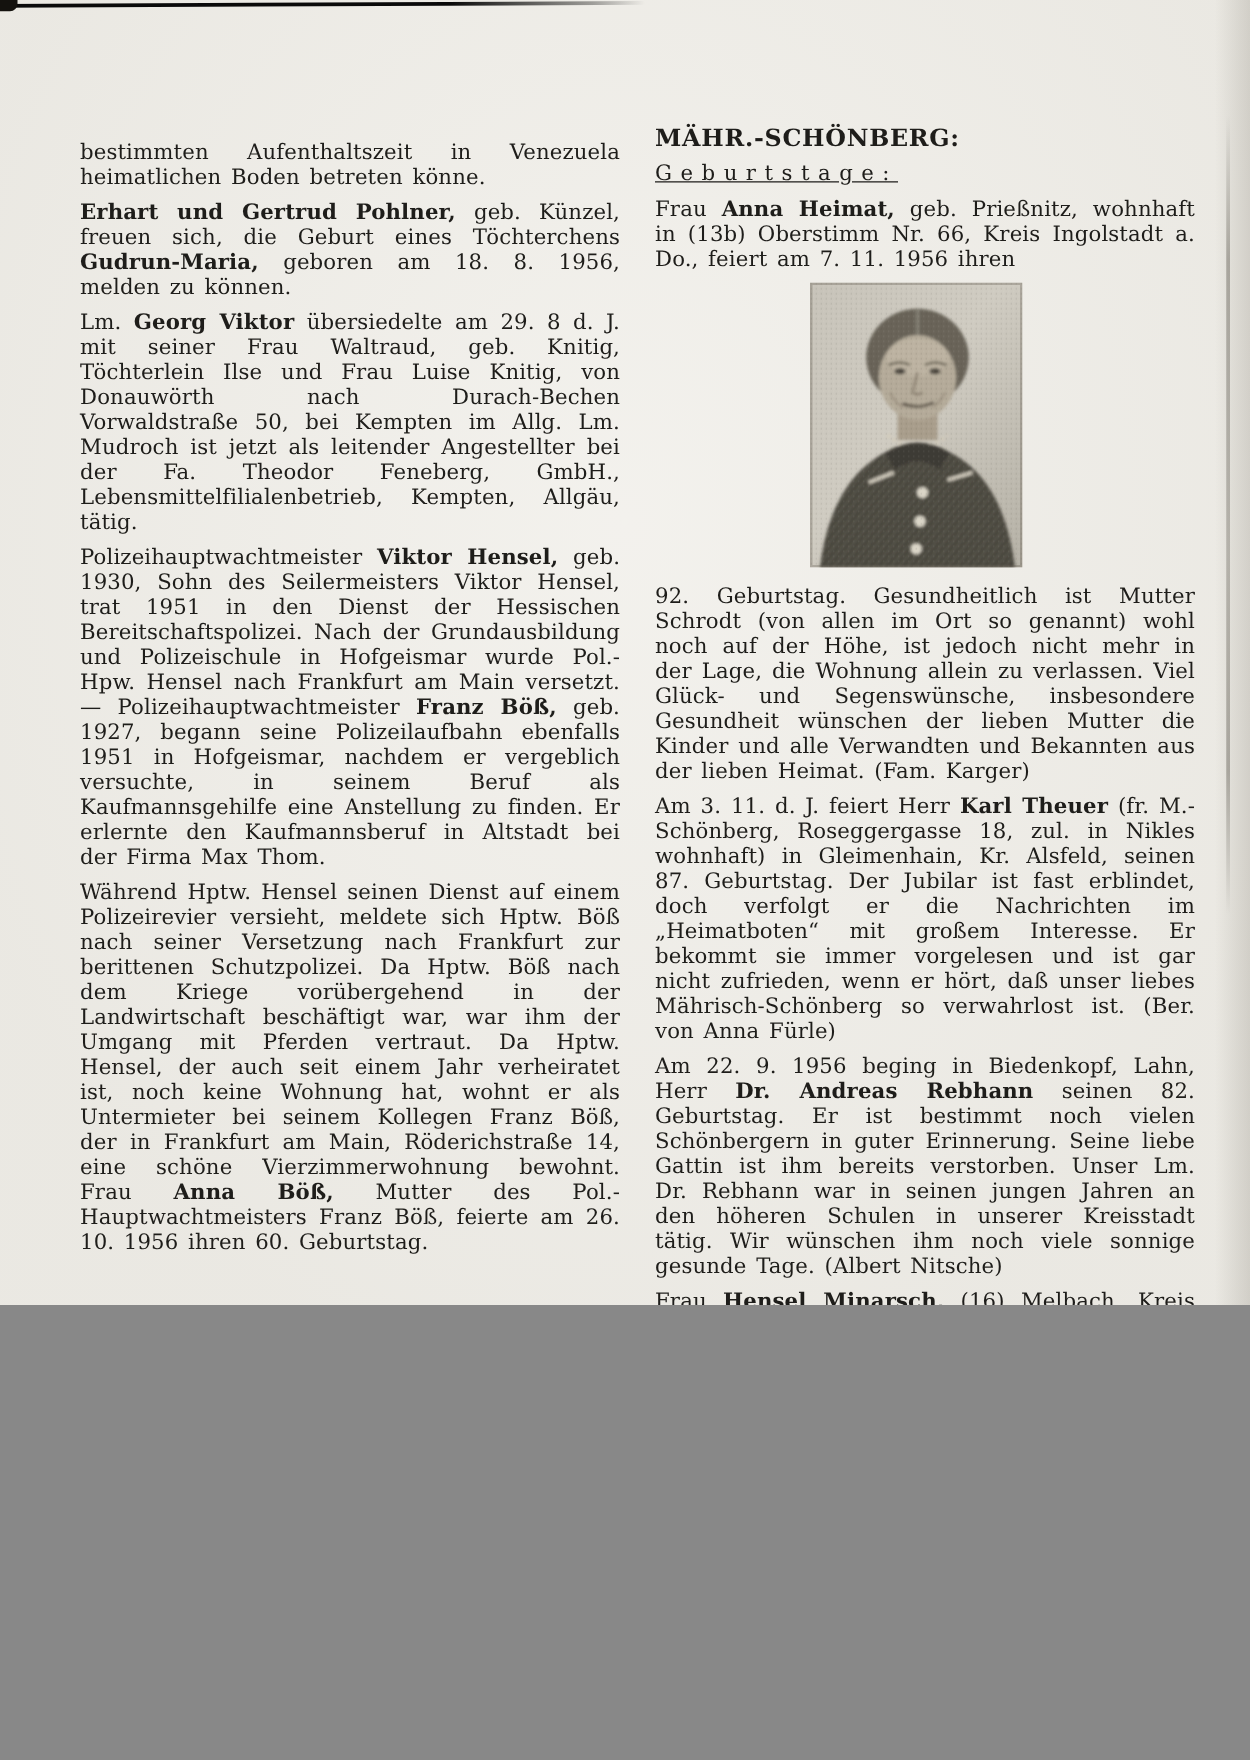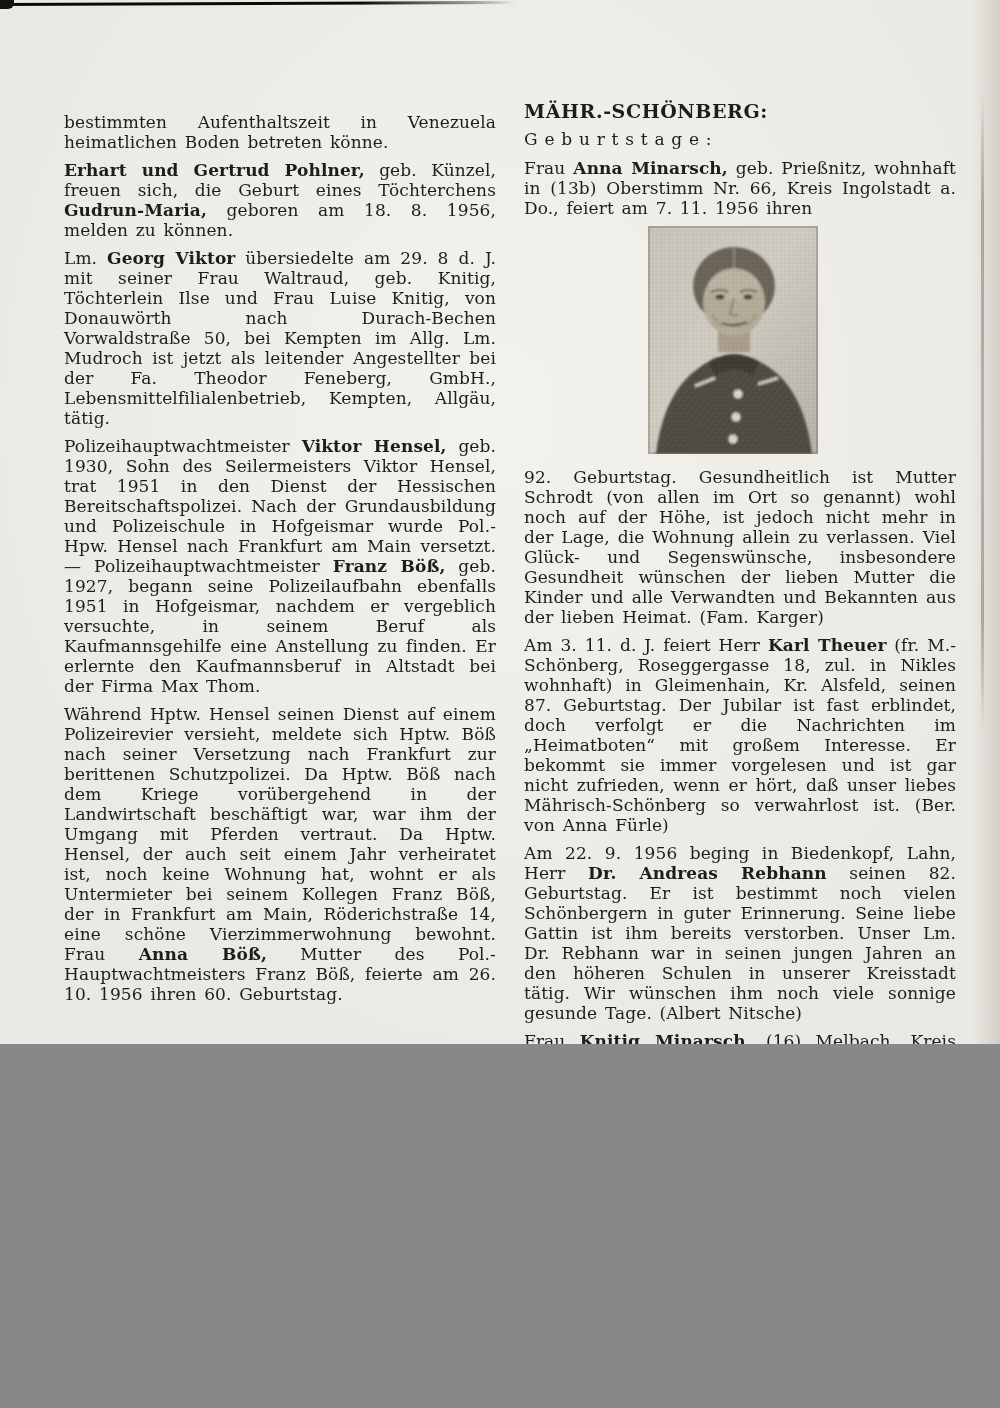--- a/index.html
+++ b/index.html
@@ -29,21 +29,21 @@
   .section-heading {
     font-size:17.5px; font-weight:bold; line-height:21px;
     text-align:justify; margin:10px 0 9px 0;
   }
   .region-heading {
     font-size:19px; font-weight:bold; letter-spacing:0.6px;
     margin:0 0 7px 0; line-height:22px;
   }
   .spaced-heading {
     font-size:17px; letter-spacing:0.40em;
-    margin:0 0 8px 0; line-height:21px;
+    margin:0 0 8px 0; line-height:21px;text-decoration:underline;
   }
   figure.photo { margin:4px 0 13px 124px; width:170px; height:228px; }
   figure.photo svg { display:block; }
 
   .black-bar {
     position:absolute; left:63px; top:1212px; width:434px; height:16px;
     display:flex; gap:5px;
   }
   .bar-seg {
     height:100%;
@@ -105,21 +105,21 @@
     <p><span>bestimmten Aufenthaltszeit in Venezuela heimatlichen Boden betreten könne.</span></p>
     <p><span class="bold">Erhart und Gertrud Pohlner,</span><span> geb. Künzel, freuen sich, die Geburt eines Töchterchens </span><span class="bold">Gudrun-Maria,</span><span> geboren am 18. 8. 1956, melden zu können.</span></p>
     <p><span>Lm. </span><span class="bold">Georg Viktor</span><span> übersiedelte am 29. 8 d. J. mit seiner Frau Waltraud, geb. Knitig, Töchterlein Ilse und Frau Luise Knitig, von Donauwörth nach Durach-Bechen Vorwaldstraße 50, bei Kempten im Allg. Lm. Mudroch ist jetzt als leitender Angestellter bei der Fa. Theodor Feneberg, GmbH., Lebensmittelfilialenbetrieb, Kempten, Allgäu, tätig.</span></p>
     <p><span>Polizeihauptwachtmeister </span><span class="bold">Viktor Hensel,</span><span> geb. 1930, Sohn des Seilermeisters Viktor Hensel, trat 1951 in den Dienst der Hessischen Bereitschaftspolizei. Nach der Grundausbildung und Polizeischule in Hofgeismar wurde Pol.-Hpw. Hensel nach Frankfurt am Main versetzt. — Polizeihauptwachtmeister </span><span class="bold">Franz Böß,</span><span> geb. 1927, begann seine Polizeilaufbahn ebenfalls 1951 in Hofgeismar, nachdem er vergeblich versuchte, in seinem Beruf als Kaufmannsgehilfe eine Anstellung zu finden. Er erlernte den Kaufmannsberuf in Altstadt bei der Firma Max Thom.</span></p>
     <p><span>Während Hptw. Hensel seinen Dienst auf einem Polizeirevier versieht, meldete sich Hptw. Böß nach seiner Versetzung nach Frankfurt zur berittenen Schutzpolizei. Da Hptw. Böß nach dem Kriege vorübergehend in der Landwirtschaft beschäftigt war, war ihm der Umgang mit Pferden vertraut. Da Hptw. Hensel, der auch seit einem Jahr verheiratet ist, noch keine Wohnung hat, wohnt er als Untermieter bei seinem Kollegen Franz Böß, der in Frankfurt am Main, Röderichstraße 14, eine schöne Vierzimmerwohnung bewohnt. Frau </span><span class="bold">Anna Böß,</span><span> Mutter des Pol.-Hauptwachtmeisters Franz Böß, feierte am 26. 10. 1956 ihren 60. Geburtstag.</span></p>
   </div>
 
   <div class="col right-col">
     <h2 class="region-heading">MÄHR.-SCHÖNBERG:</h2>
     <div class="spaced-heading">Geburtstage:</div>
-    <p><span>Frau </span><span class="bold">Anna Minarsch,</span><span> geb. Prießnitz, wohnhaft in (13b) Oberstimm Nr. 66, Kreis Ingolstadt a. Do., feiert am 7. 11. 1956 ihren</span></p>
+    <p><span>Frau </span><span class="bold">Anna Heimat,</span><span> geb. Prießnitz, wohnhaft in (13b) Oberstimm Nr. 66, Kreis Ingolstadt a. Do., feiert am 7. 11. 1956 ihren</span></p>
 
     <figure class="photo">
       <svg width="170" height="228" viewBox="0 0 170 228" xmlns="http://www.w3.org/2000/svg">
         <defs>
           <linearGradient id="pbg" x1="0" y1="0" x2="1" y2="1">
             <stop offset="0" stop-color="#c7c3b9"></stop>
             <stop offset="0.45" stop-color="#cfcbc1"></stop>
             <stop offset="1" stop-color="#b5b1a6"></stop>
           </linearGradient>
           <pattern id="tweed" width="5" height="5" patternUnits="userSpaceOnUse" patternTransform="rotate(40)">
@@ -159,21 +159,21 @@
           <circle cx="85" cy="213" r="4.5" fill="#dad5c7"></circle>
         </g>
         <rect width="170" height="228" fill="url(#grain)"></rect>
         <rect x="1" y="1" width="168" height="226" fill="none" stroke="rgba(85,80,68,0.28)" stroke-width="2"></rect>
       </svg>
     </figure>
 
     <p><span>92. Geburtstag. Gesundheitlich ist Mutter Schrodt (von allen im Ort so genannt) wohl noch auf der Höhe, ist jedoch nicht mehr in der Lage, die Wohnung allein zu verlassen. Viel Glück- und Segenswünsche, insbesondere Gesundheit wünschen der lieben Mutter die Kinder und alle Verwandten und Bekannten aus der lieben Heimat. (Fam. Karger)</span></p>
     <p><span>Am 3. 11. d. J. feiert Herr </span><span class="bold">Karl Theuer</span><span> (fr. M.-Schönberg, Roseggergasse 18, zul. in Nikles wohnhaft) in Gleimenhain, Kr. Alsfeld, seinen 87. Geburtstag. Der Jubilar ist fast erblindet, doch verfolgt er die Nachrichten im „Heimatboten“ mit großem Interesse. Er bekommt sie immer vorgelesen und ist gar nicht zufrieden, wenn er hört, daß unser liebes Mährisch-Schönberg so verwahrlost ist. (Ber. von Anna Fürle)</span></p>
     <p><span>Am 22. 9. 1956 beging in Biedenkopf, Lahn, Herr </span><span class="bold">Dr. Andreas Rebhann</span><span> seinen 82. Geburtstag. Er ist bestimmt noch vielen Schönbergern in guter Erinnerung. Seine liebe Gattin ist ihm bereits verstorben. Unser Lm. Dr. Rebhann war in seinen jungen Jahren an den höheren Schulen in unserer Kreisstadt tätig. Wir wünschen ihm noch viele sonnige gesunde Tage. (Albert Nitsche)</span></p>
-    <p><span>Frau </span><span class="bold">Knitig Minarsch,</span><span> (16) Melbach, Kreis Friedberg, Hessen, wird am 21. 11. d. J. 82 Jahre alt. Trotz ihres hohen Alters fehlt sie bei der Altvaterrunde nie. So gesund und immer frohgemut wollen wir unsere „Diamantene Braut“ noch lange in unserem Kreise sehen. Die rosigen glatten Bäcklein und ihre Betätigung als Sozius-</span></p>
+    <p><span>Frau </span><span class="bold">Hensel Minarsch,</span><span> (16) Melbach, Kreis Friedberg, Hessen, wird am 21. 11. d. J. 82 Jahre alt. Trotz ihres hohen Alters fehlt sie bei der Altvaterrunde nie. So gesund und immer frohgemut wollen wir unsere „Diamantene Braut“ noch lange in unserem Kreise sehen. Die rosigen glatten Bäcklein und ihre Betätigung als Sozius-</span></p>
   </div>
 
   <div class="black-bar">
     <span class="bar-seg bar-seg-a"></span>
     <span class="bar-seg bar-seg-b"></span>
   </div>
   <div class="slogan">Inseriere in Deinem Heimatblatt!</div>
   <div class="page-number">500</div>
 
 </div>

